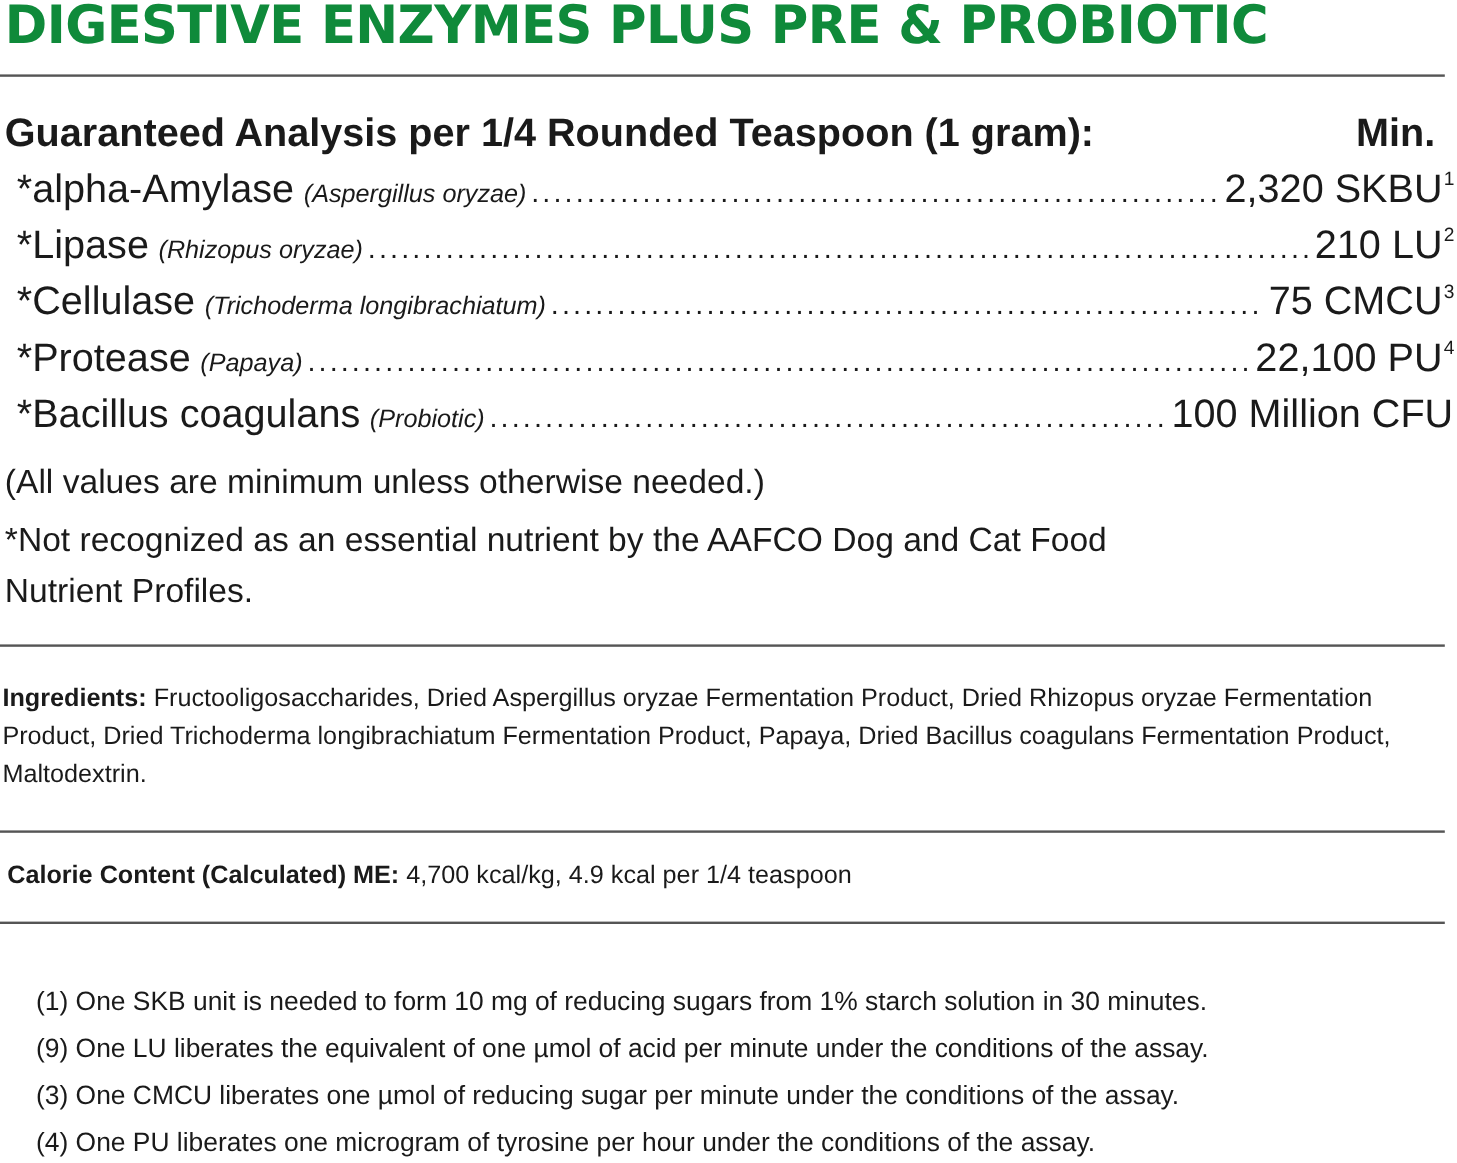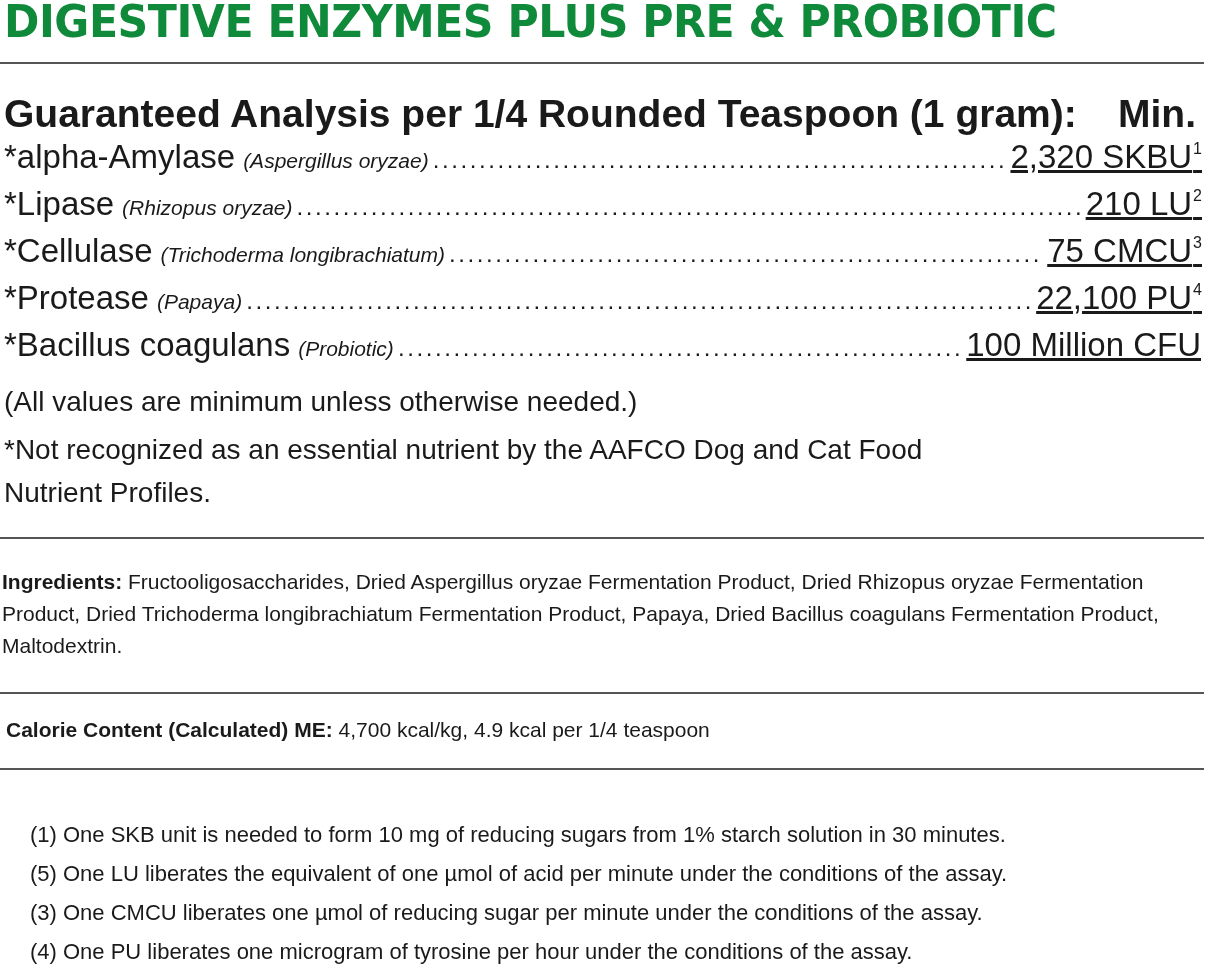--- a/index.html
+++ b/index.html
@@ -9,37 +9,37 @@
     }
     .title {
       position: absolute; left: 4px; top: -4px;
       font-family: "DejaVu Sans", sans-serif; font-weight: bold;
       font-size: 44px; letter-spacing: -0.5px; color: #0f8a3a;
       white-space: nowrap; transform: scaleX(0.97); transform-origin: left top;
     }
     .rule { position: absolute; left: 0; width: 1204px; height: 2px; background: #555; }
     .ga-head {
       position: absolute; left: 4px; top: 92px; width: 1192px;
-      font-weight: bold; font-size: 39px; display: flex; justify-content: space-between;
+      font-weight: bold; font-size: 33px; display: flex; justify-content: space-between;
       white-space: nowrap;
     }
     .row {
-      position: absolute; left: 4px; width: 1198px; height: 44px;
+      position: absolute; left: 14px; width: 1198px; height: 44px;
       display: flex; align-items: baseline; white-space: nowrap; font-size: 33px;
     }
     .row .name { flex: 0 0 auto; }
     .row .src { font-style: italic; font-size: 21px; margin-left: 8px; flex: 0 0 auto; }
     .row .dots {
       flex: 1 1 auto; overflow: hidden; margin: 0 4px;
       font-size: 24px; letter-spacing: 2.6px; color: #1a1a1a;
     }
     .row .dots::before {
       content: "..................................................................................................................................................";
     }
-    .row .val { flex: 0 0 auto; text-decoration: underline; }
+    .row .val { flex: 0 0 auto; }
     .row .val sup { font-size: 16px; vertical-align: 14px; margin-left: 1px; }
     .note { position: absolute; left: 4px; font-size: 28px; white-space: nowrap; line-height: 42px; }
     .para {
       position: absolute; left: 2px; width: 1190px; font-size: 21px; line-height: 32px;
     }
     .para b { font-weight: bold; }
     .foot { position: absolute; left: 2px; font-size: 22px; white-space: nowrap; margin-left: 28px; }
   </style>
 </head>
 <body>
@@ -97,15 +97,15 @@
 <div class="rule" style="top:692px"></div>
 
 <div class="para" style="top:714px; left:6px">
   <b>Calorie Content (Calculated) ME:</b>
   <span>4,700 kcal/kg, 4.9 kcal per 1/4 teaspoon</span>
 </div>
 
 <div class="rule" style="top:768px"></div>
 
 <div class="foot" style="top:822px">(1) One SKB unit is needed to form 10 mg of reducing sugars from 1% starch solution in 30 minutes.</div>
-<div class="foot" style="top:861px">(5) One LU liberates the equivalent of one µmol of acid per minute under the conditions of the assay.</div>
+<div class="foot" style="top:861px">(9) One LU liberates the equivalent of one µmol of acid per minute under the conditions of the assay.</div>
 <div class="foot" style="top:900px">(3) One CMCU liberates one µmol of reducing sugar per minute under the conditions of the assay.</div>
 <div class="foot" style="top:939px">(4) One PU liberates one microgram of tyrosine per hour under the conditions of the assay.</div>
 
 </body></html>

